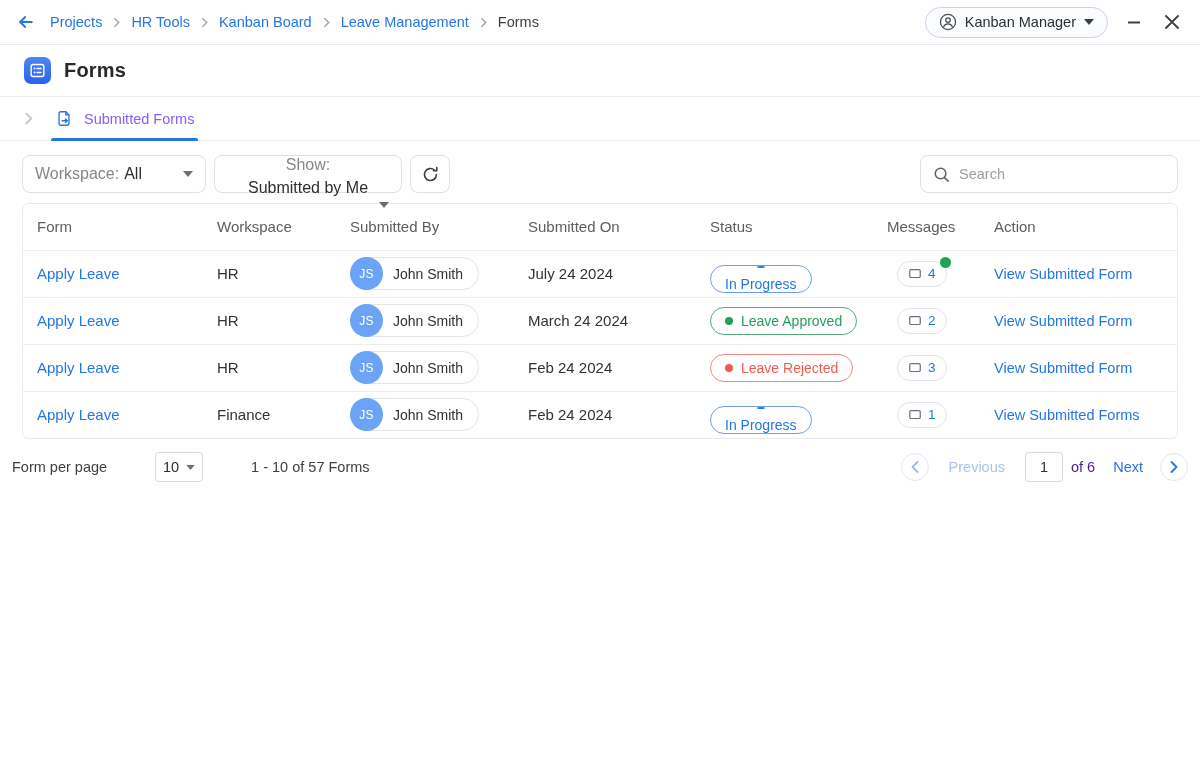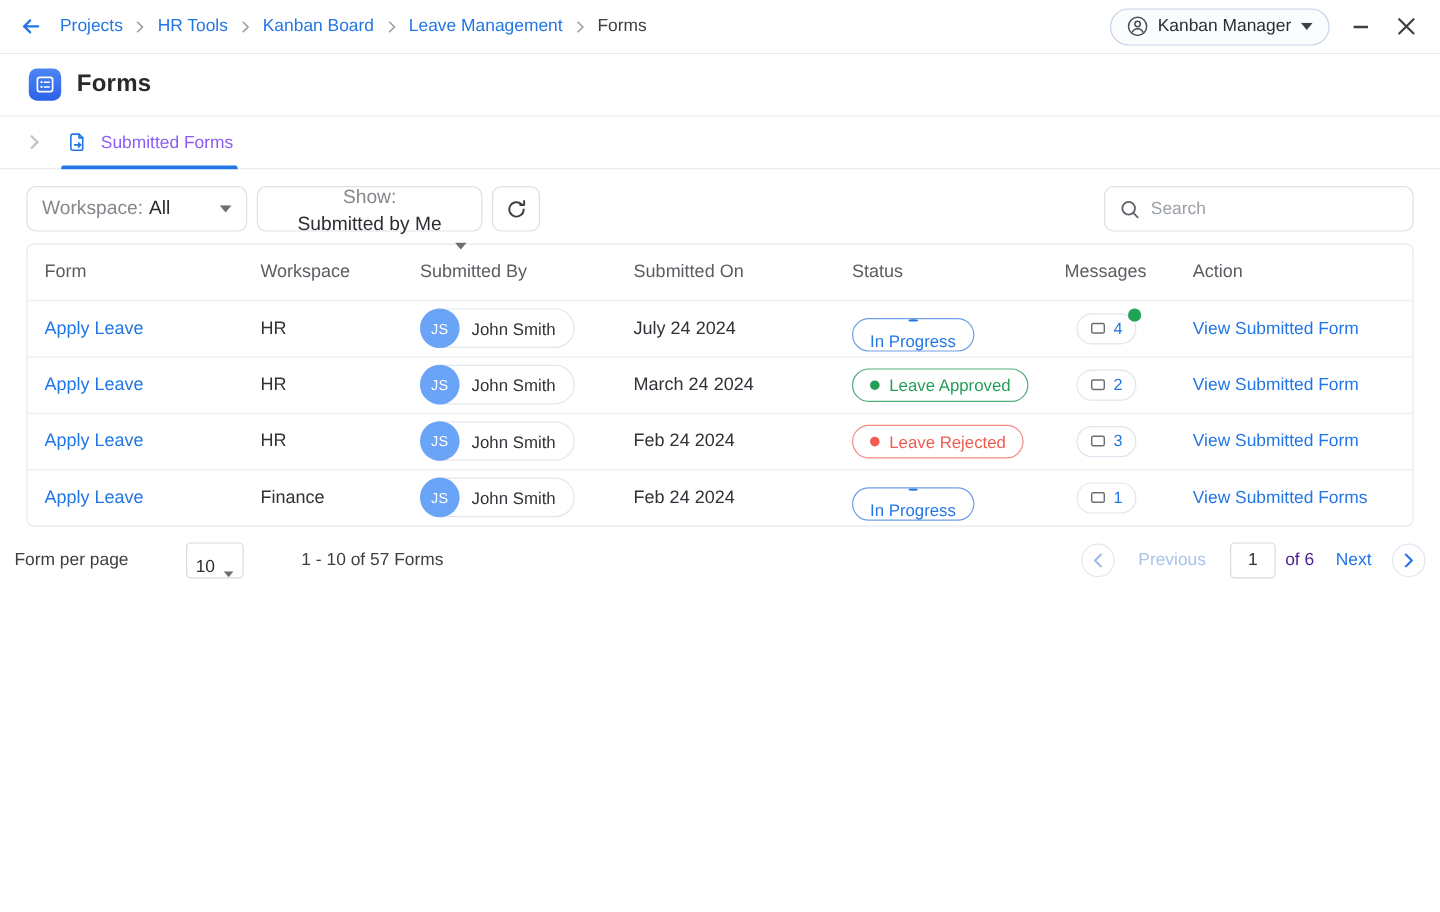--- a/index.html
+++ b/index.html
@@ -95,21 +95,21 @@
   .unread-dot { position:absolute; top:-4px; right:-4px; width:11px; height:11px;
     border-radius:50%; background:#21a356; }
 
   .add-row { height:40px; display:flex; align-items:center; padding-left:26px;
     border-top:1px solid #eceef0; }
   .add-link { font-size:14px; font-weight:500; }
 
   
   .pagination { display:flex; align-items:center; margin:13px 12px 0; font-size:14.5px; color:#3c4043;gap:36px; }
   .pp-select { width:48px; height:30px; border:1px solid #d7dadd; border-radius:4px;
-    display:flex; align-items:flex-end; justify-content:center; gap:7px; margin:0 12px;
+    display:flex; align-items:center; justify-content:center; gap:7px; margin:0 12px;
     cursor:pointer; color:#2b2e33; }
   .pp-select .caret-down { color:#6b7075; }
   .pag-right { margin-left:auto; display:flex; align-items:center; }
   .circle-btn { width:28px; height:28px; border-radius:50%; background:#fff;
     display:flex; align-items:center; justify-content:center; cursor:pointer; }
   .circle-prev { border:1px solid #e3e8f0; color:#9fb9ea; }
   .circle-next { border:1px solid #dfe7f3; color:#2376e5; }
   .prev-label { color:#a9c3ec; margin:0 20px 0 20px; cursor:default; }
   .page-input { width:38px; height:30px; border:1px solid #d6d9dd; border-radius:4px;
     text-align:center; font-size:14.5px; font-family:inherit; color:#2f3237; outline:none; }

